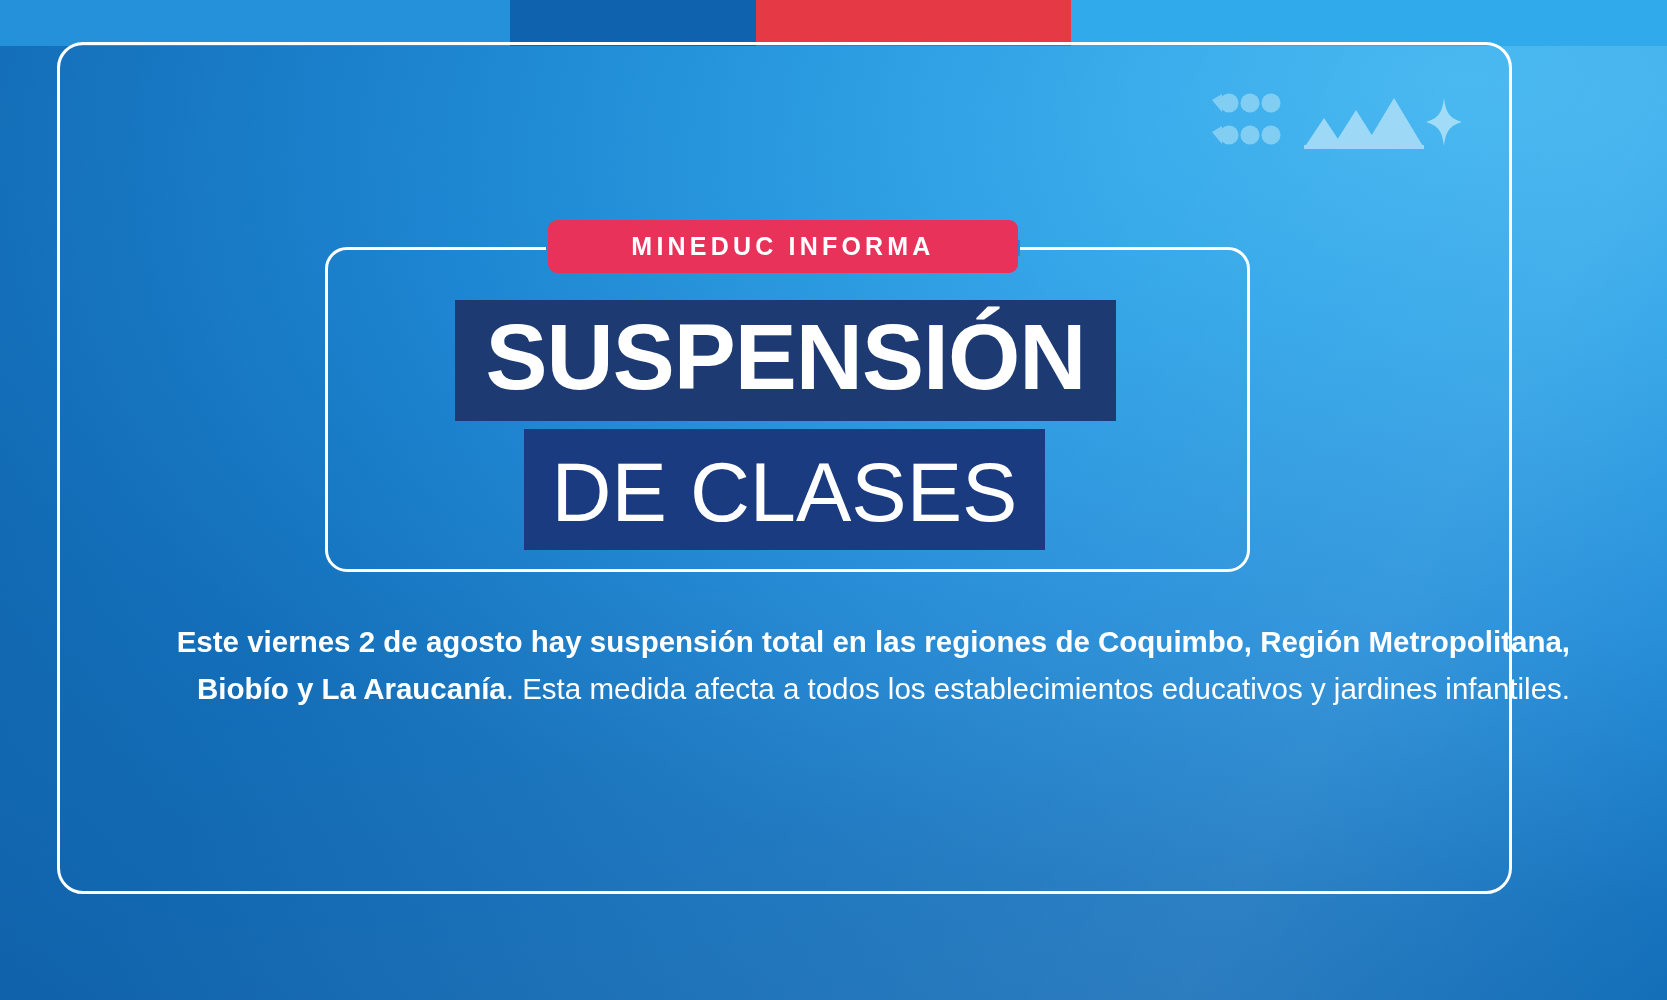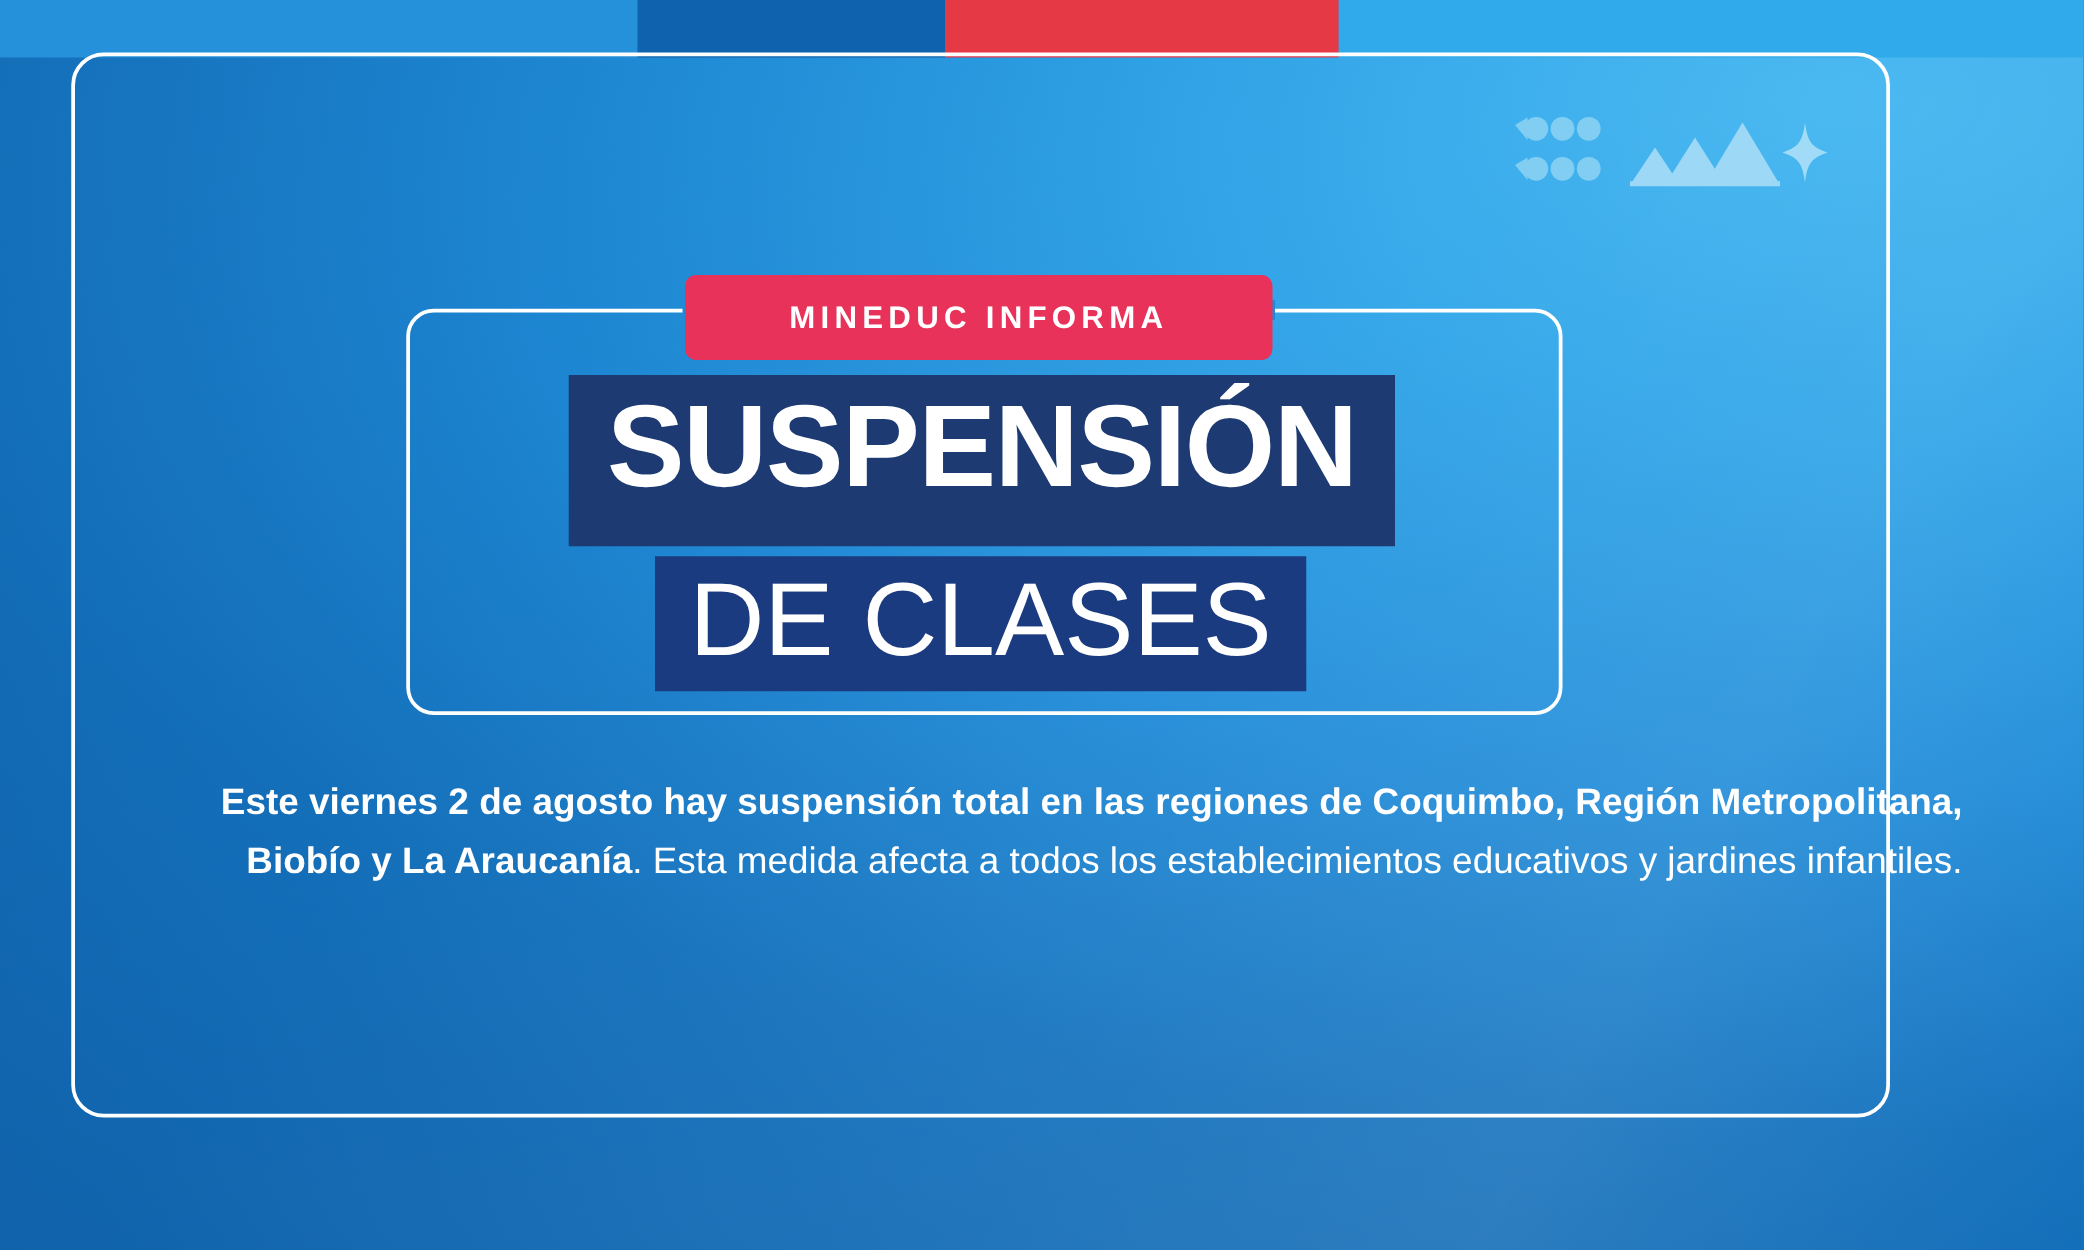--- a/index.html
+++ b/index.html
@@ -66,21 +66,21 @@
     position:absolute;
     left:546px; top:240px;
     width:474px; height:16px;
     background:#2289d6;
     z-index:7;
   }
 
   .badge{
     position:absolute;
     left:548px; top:220px;
-    width:470px; height:68px;
+    width:470px; height:53px;
     background:#e8325a;
     border-radius:9px;
     display:flex; align-items:center; justify-content:center;
     z-index:9;
   }
   .badge-text{
     color:#ffffff;
     font-size:25px;
     font-weight:bold;
     letter-spacing:4.2px;
@@ -94,32 +94,32 @@
     z-index:8;
     display:flex; flex-direction:column; align-items:center;
   }
   .title-line1{
     background:#1d3a73;
     color:#ffffff;
     font-size:93px;
     font-weight:bold;
     line-height:1;
     letter-spacing:-1px;
-    padding:11px 31px 33px 31px;
+    padding:11px 31px 17px 31px;
     white-space:nowrap;
     margin-left:-4px;
   }
   .title-line2{
     background:#1b3b80;
     color:#ffffff;
     font-size:83px;
     font-weight:400;
     line-height:1;
     letter-spacing:0px;
-    padding:9px 28px 16px 28px;
+    padding:22px 28px 16px 28px;
     white-space:nowrap;
     margin-top:8px;
     margin-left:-6px;
   }
 
   
   .body{
     position:absolute;
     left:100px; top:618px;
     width:1470px;

